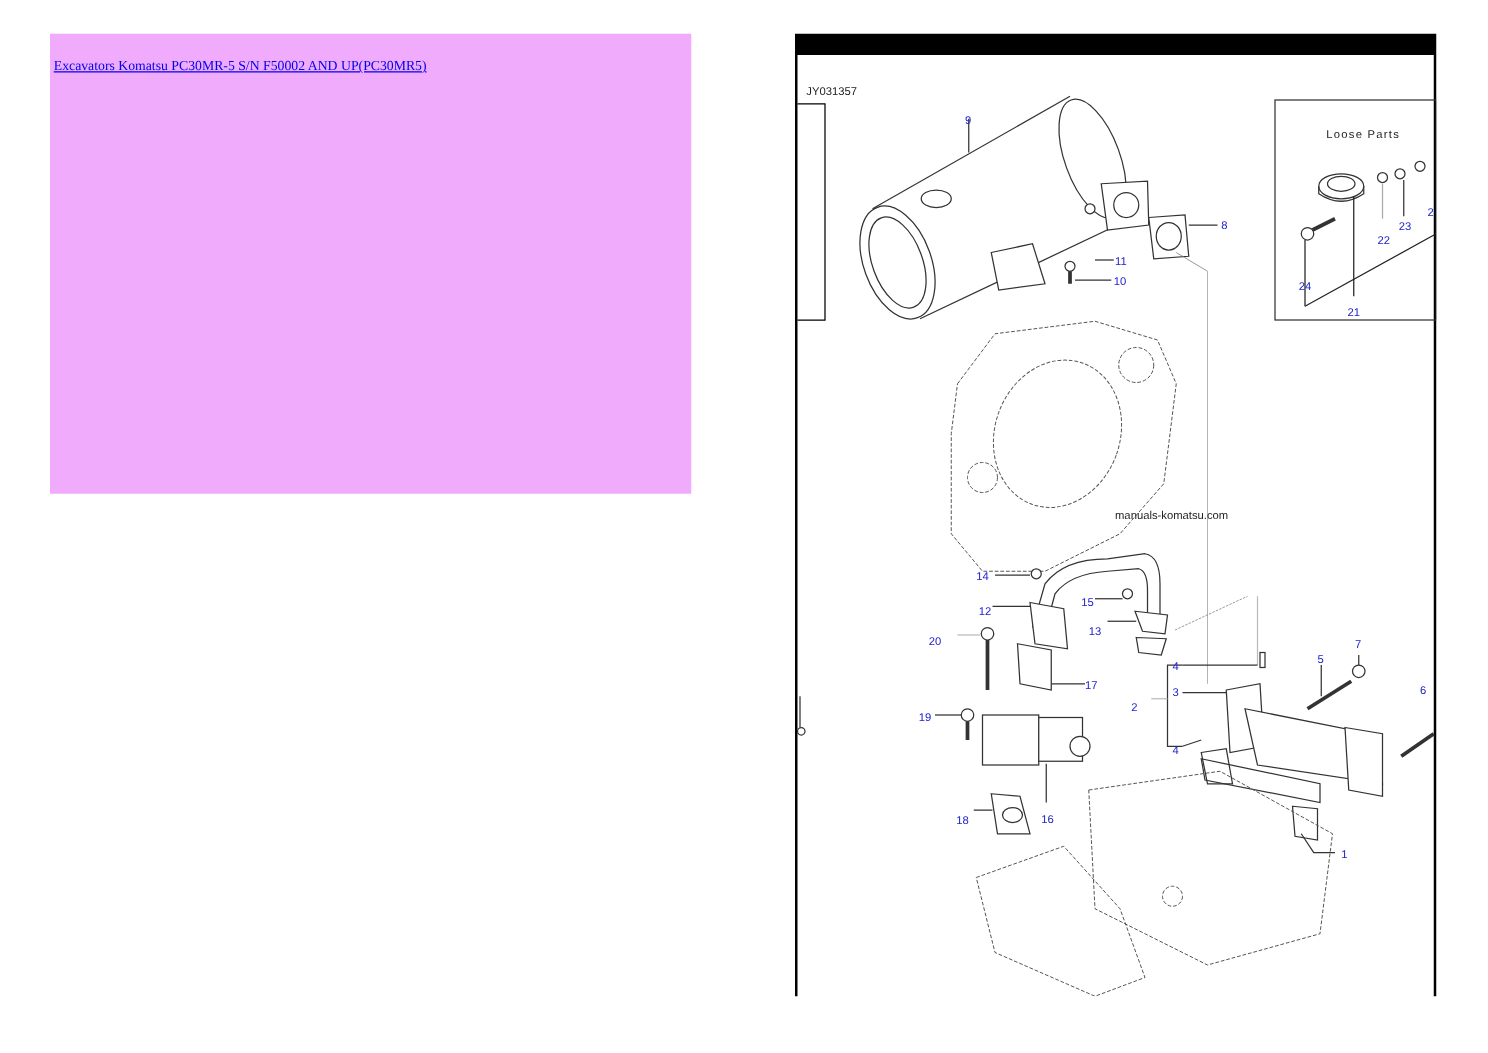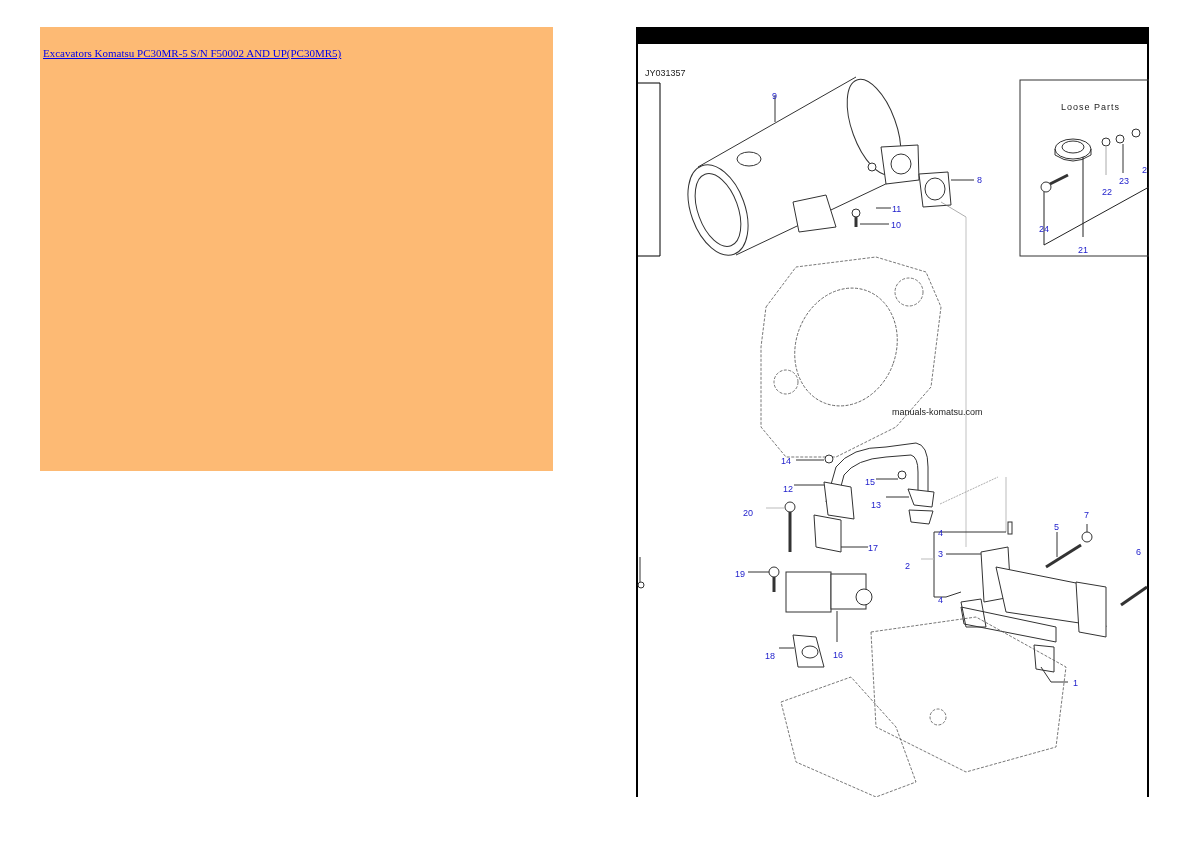--- a/index.html
+++ b/index.html
@@ -1,17 +1,17 @@
 <!DOCTYPE html>
 <html><head>
 <meta charset="utf-8">
 <style>
   html,body{margin:0;padding:0;background:#fff;}
   body{width:1190px;height:842px;position:relative;overflow:hidden;font-family:"Liberation Sans",sans-serif;}
-  .left-panel{position:absolute;left:40px;top:27px;width:513px;height:444px;background:#fdba74;}
+  .left-panel{position:absolute;left:40px;top:27px;width:513px;height:368px;background:#f0abfc;}
   .title-link{position:absolute;left:3px;top:20px;font-family:"Liberation Serif",serif;font-size:11px;color:#0000ee;text-decoration:underline;white-space:nowrap;}
   .right-panel{position:absolute;left:636px;top:27px;width:513px;height:770px;background:#fff;}
   .right-header{position:absolute;left:0;top:0;width:513px;height:17px;background:#000;}
   .right-border-l{position:absolute;left:0;top:17px;width:2px;height:753px;background:#000;}
   .right-border-r{position:absolute;left:511px;top:17px;width:2px;height:753px;background:#000;}
   .diagram{position:absolute;left:0;top:0;}
   .lbl{font-family:"Liberation Sans",sans-serif;font-size:9px;fill:#2222cc;}
   .lblk{font-family:"Liberation Sans",sans-serif;font-size:9px;fill:#222;}
 </style>
 </head>

